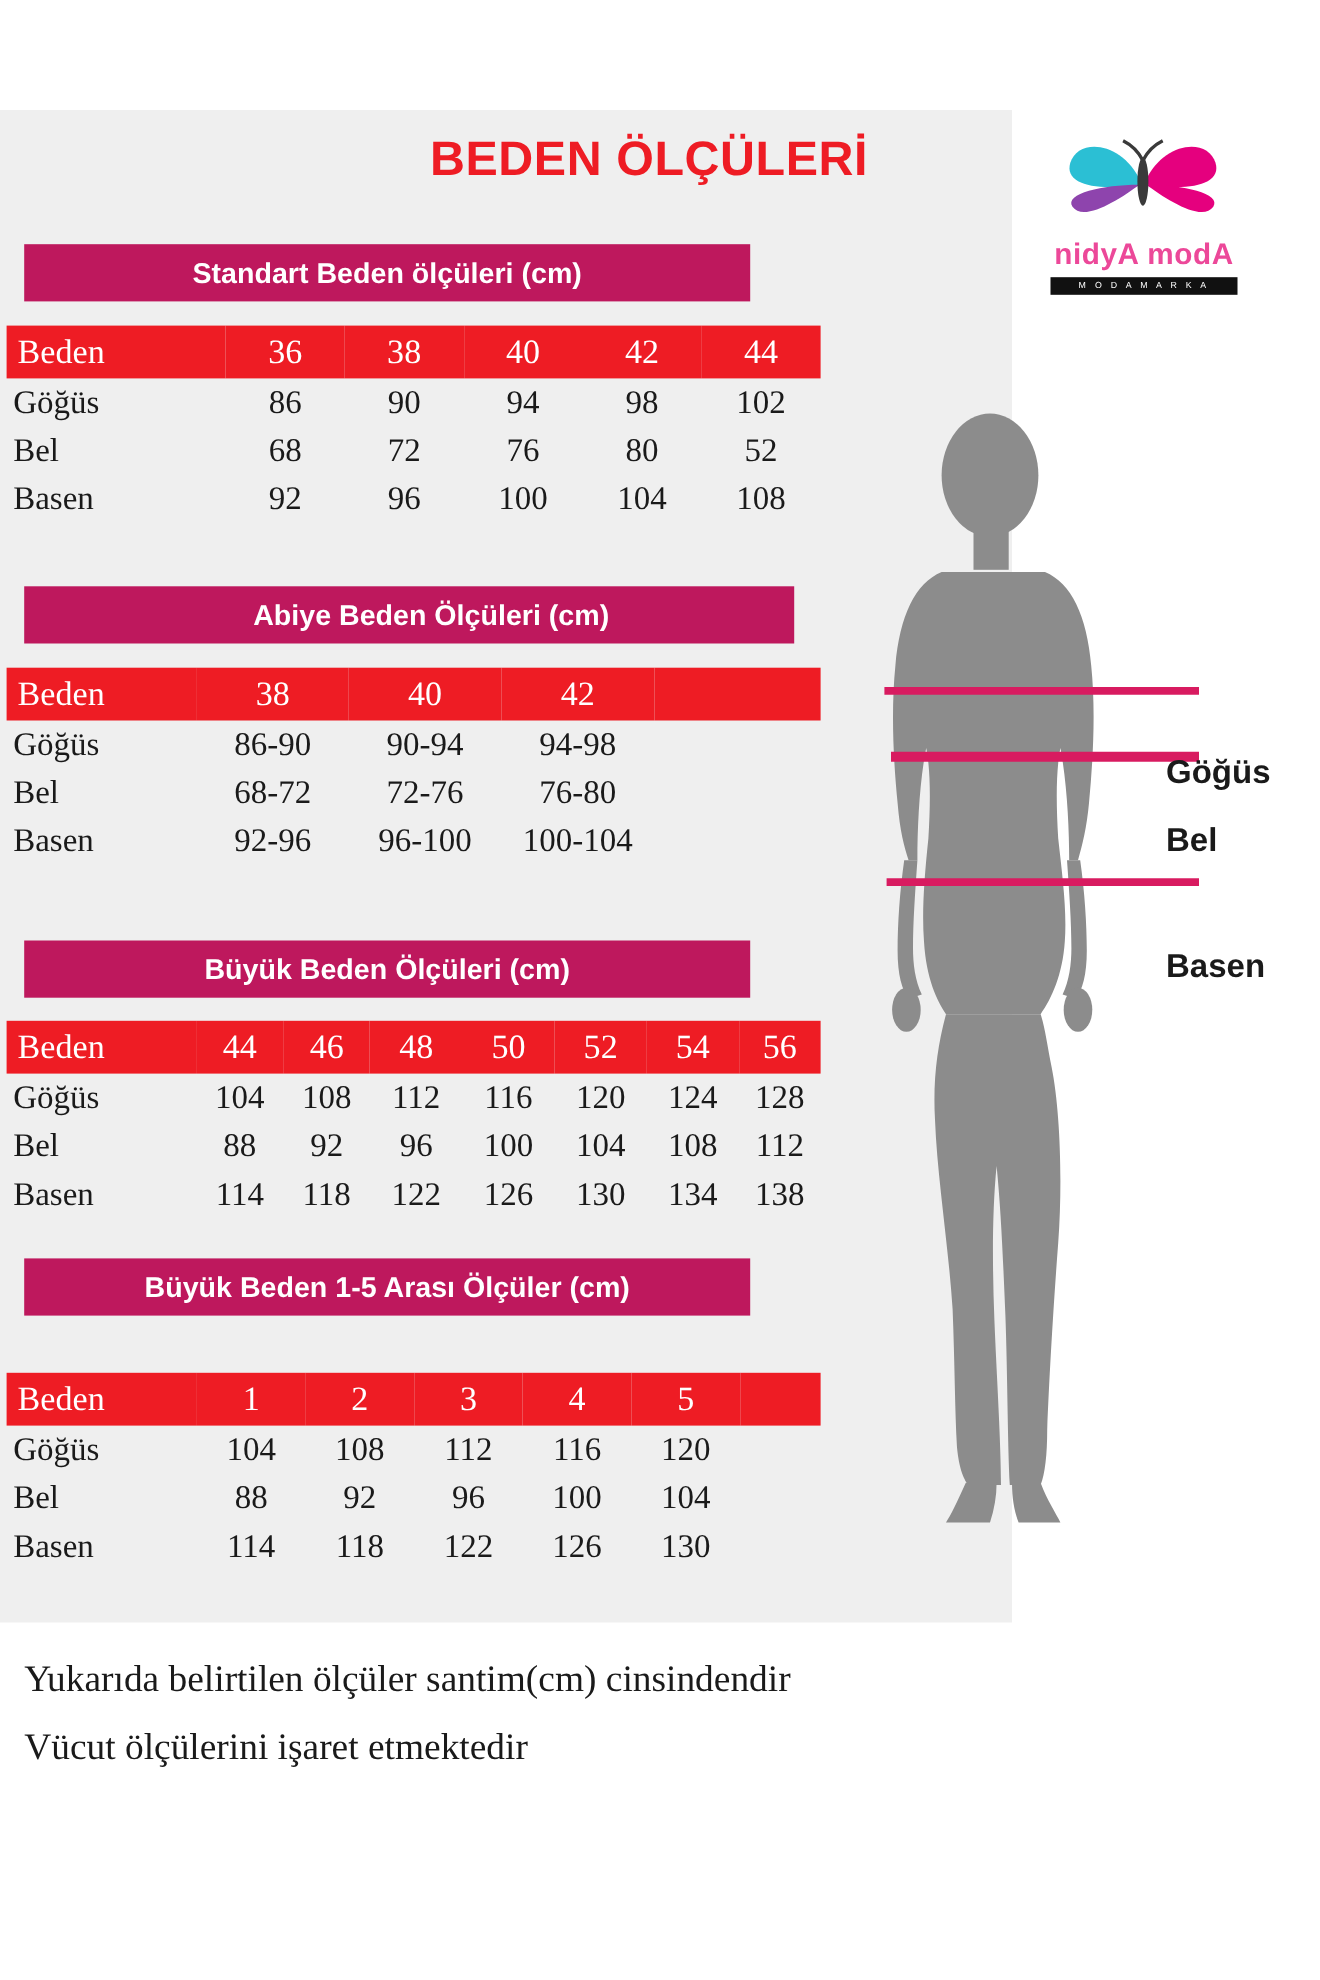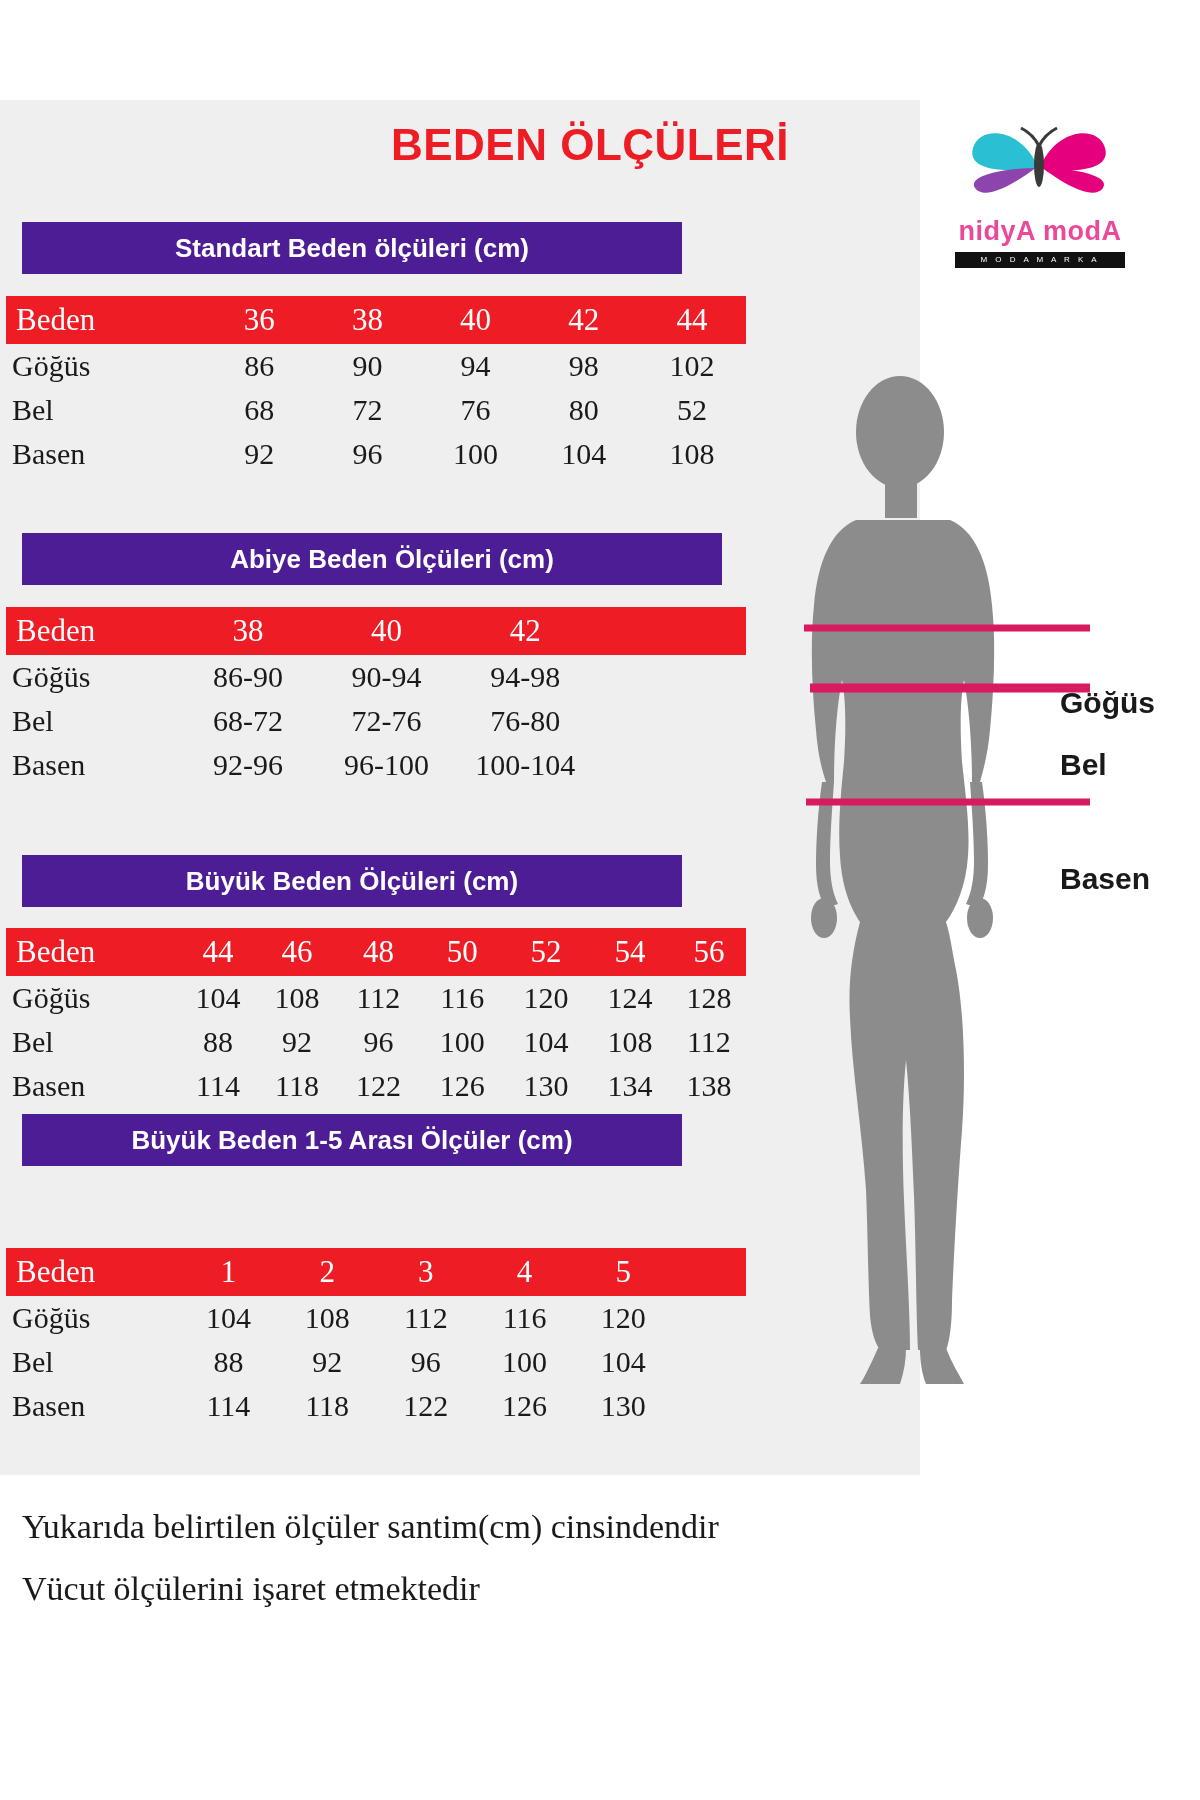--- a/index.html
+++ b/index.html
@@ -80,21 +80,21 @@
     font-size: 8px;
     color: #ffffff;
     letter-spacing: 3px;
     text-align: center;
     line-height: 16px;
   }
   
   .sec-head {
     position: absolute;
     left: 22px;
-    background: #4c1d95;
+    background: #be185d;
     color: #ffffff;
     font-family: "Liberation Sans", sans-serif;
     font-weight: bold;
     font-size: 26px;
     text-align: center;
     line-height: 52px;
     height: 52px;
   }
   
   .tbl {
@@ -290,21 +290,21 @@
       <td>118</td>
       <td>122</td>
       <td>126</td>
       <td>130</td>
       <td>134</td>
       <td>138</td>
     </tr>
   </tbody>
     </table>
 
-  <div class="sec-head" style="top:1114px; width:660px;">Büyük Beden 1-5 Arası Ölçüler (cm)</div>
+  <div class="sec-head" style="top:1144px; width:660px;">Büyük Beden 1-5 Arası Ölçüler (cm)</div>
   <table class="tbl" style="top:1248px; width:740px;">
     <tbody>
         <tr class="head">
       <td class="lbl" style="width:165px;">Beden</td>
       <td style="width:100px;">1</td>
       <td style="width:100px;">2</td>
       <td style="width:100px;">3</td>
       <td style="width:100px;">4</td>
       <td style="width:100px;">5</td>
       <td style="width:75px;"></td>

